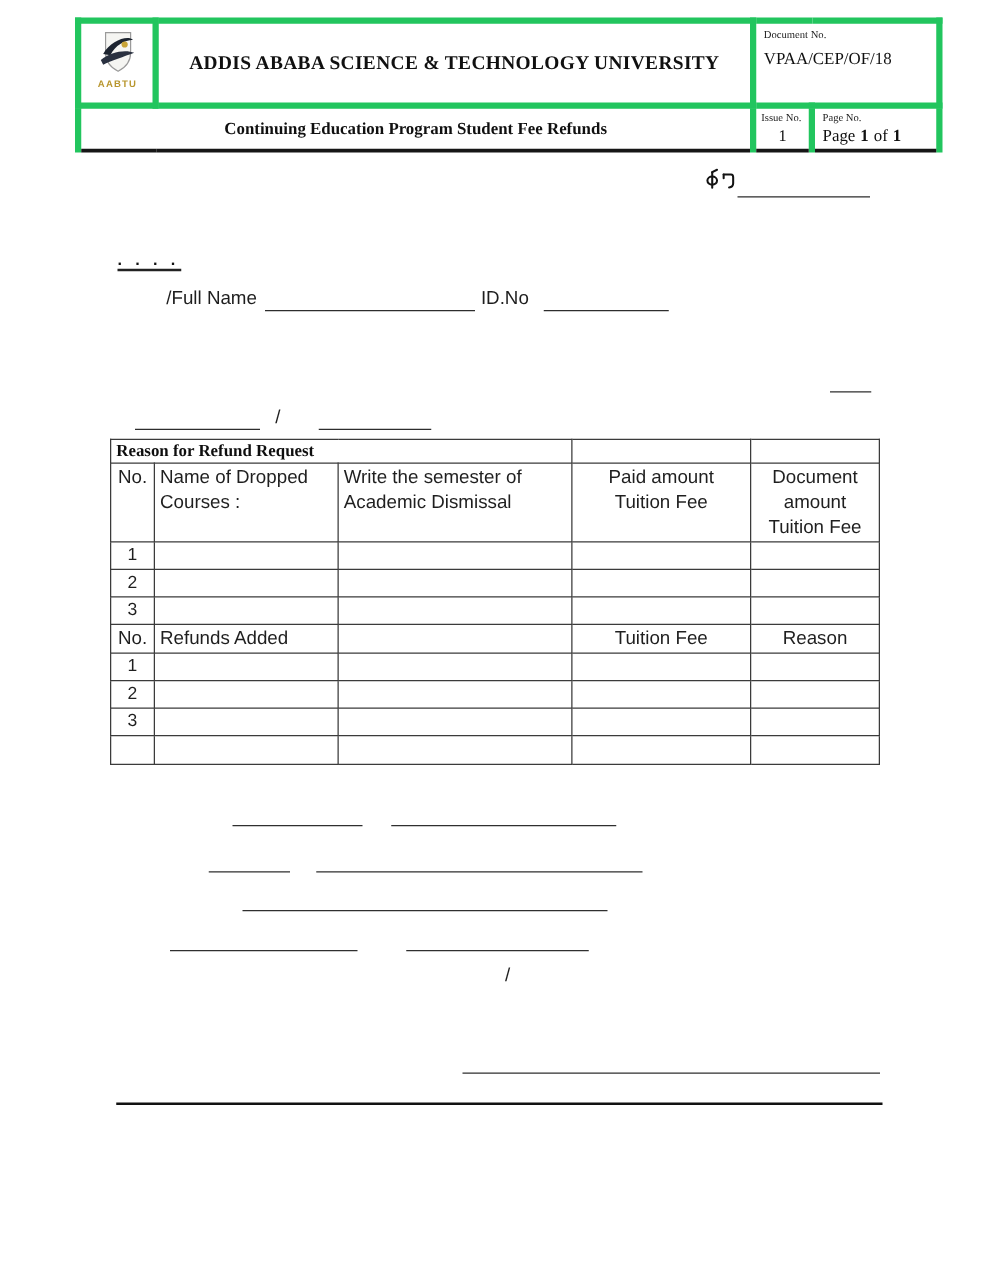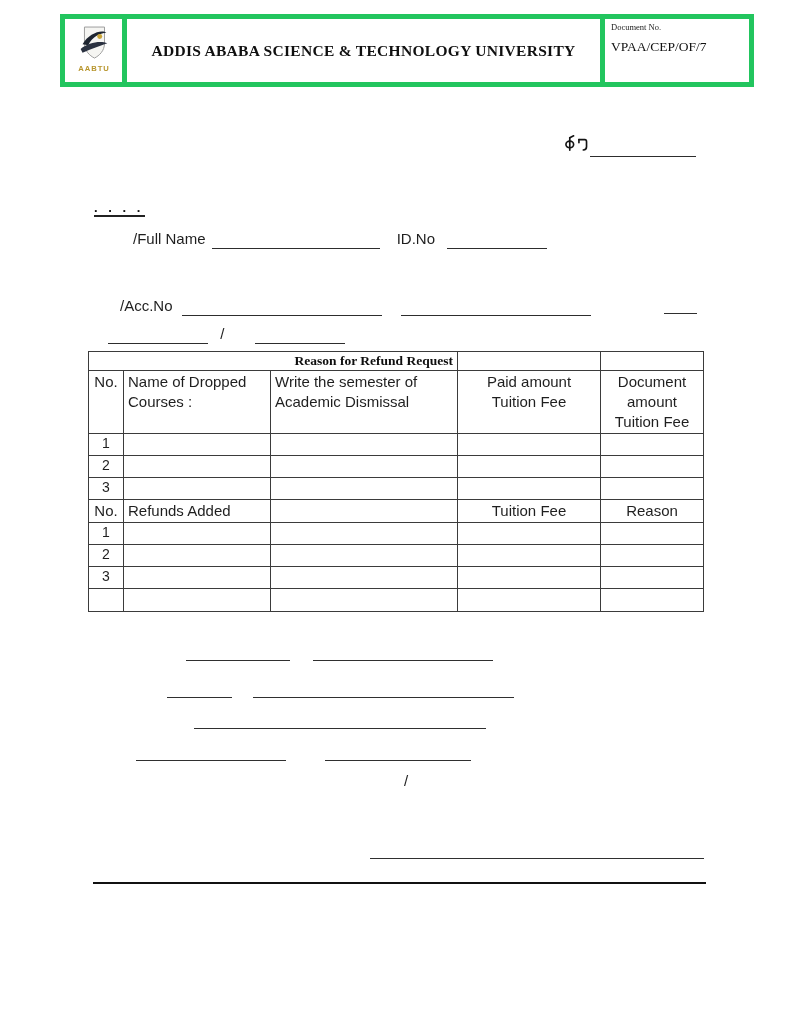--- a/index.html
+++ b/index.html
@@ -53,21 +53,21 @@
 
   
   table.t {
     position:absolute; left:88px; top:351px;
     border-collapse:collapse; table-layout:fixed; width:615px;
     border:1.5px solid #333; font-size:15px; color:#1f1f1f;
   }
   table.t td { border:1px solid #3b3b3b; padding:1px 4px; vertical-align:top; overflow:hidden; }
   td.t-title {
     font-family:"Liberation Serif", serif; font-weight:bold; font-size:13.5px;
-    text-align:right; padding-left:165px; vertical-align:middle; color:#0e0e0e;
+    text-align:left; padding-left:165px; vertical-align:middle; color:#0e0e0e;
   }
   .cnum { text-align:center; font-size:14px; }
   .chead { line-height:20px; }
   .ccenter { text-align:center; line-height:20px; }
 
   
   .footer {
     position:absolute; left:0; right:0; top:950px; text-align:center;
     font-family:"Liberation Serif", serif; font-size:17.5px; letter-spacing:.4px; color:#141414;
   }
@@ -92,21 +92,37 @@
           <path d="M12 3 h21 v17 c0 8 -5.5 13 -10.5 15.5 C17.5 33 12 28 12 20 Z" fill="#f5f5f2" stroke="#9a9a9a" stroke-width="1"></path>
           <path d="M10 21 C16 10, 30 5, 35 9 C28 9.5, 20 13.5, 16 22 Z" fill="#1d2430"></path>
           <path d="M8 26 C16 19, 29 17, 36 20 C28 23, 16 27, 10 30 Z" fill="#2a3140"></path>
           <circle cx="28" cy="13" r="2.6" fill="#c9a437"></circle>
           <text x="22" y="49" text-anchor="middle" font-size="8" font-weight="bold" fill="#b8962e" letter-spacing="1">AABTU</text>
         </svg>
       </td>
       <td class="uni-cell">ADDIS ABABA SCIENCE &amp; TECHNOLOGY UNIVERSITY</td>
       <td class="docno-cell" colspan="2">
         <div class="tiny-label">Document No.</div>
-        <div class="docno-val">VPAA/CEP/OF/7</div>
+        <div class="docno-val">VPAA/CEP/OF/18</div>
+      </td>
+    </tr>
+    <tr class="hr2" style="height:36px">
+      <td class="formtitle-cell" colspan="2">Continuing Education Program Student Fee Refunds</td>
+      <td class="issue-cell">
+        <div class="tiny-label">Issue No.</div>
+        <div class="issue-val">1</div>
+      </td>
+      <td class="page-cell">
+        <div class="tiny-label">Page No.</div>
+        <div class="page-val">
+          <span>Page</span>
+              <b>1</b>
+              <span>of</span>
+              <b>1</b>
+        </div>
       </td>
     </tr>
   </tbody>
     </table>
 
   <div class="dateline">
     <span aria-label="ቀን">
       <svg width="26" height="19" viewBox="0 0 27 19">
         <g stroke="#131313" stroke-width="1.7" fill="none" stroke-linecap="round">
           <line x1="6" y1="3.5" x2="6" y2="16.5"></line>
@@ -117,30 +133,25 @@
         </g>
       </svg>
     </span>
     <span class="bl" style="width:106px"></span>
   </div>
 
   <div class="dots">. . . .</div>
 
   <div class="frow" style="left:133px; top:229px">
     <span>/Full Name</span>
-    <span class="bl" style="width:168px; margin-left:2px"></span><span style="margin-left:17px">ID.No</span>
+    <span class="bl" style="width:168px; margin-left:2px"></span><span style="margin-left:5px">ID.No</span>
     <span class="bl" style="width:100px; margin-left:8px"></span>
   </div>
 
 
-  <div class="frow" style="left:120px; top:296px">
-    <span>/Acc.No</span>
-    <span class="bl" style="width:200px; margin-left:5px"></span>
-    <span class="bl" style="width:190px; margin-left:15px"></span>
-  </div>
   <div class="lineabs" style="left:664px; top:313px; width:33px"></div>
 
   <div class="frow" style="left:108px; top:324px">
     <span class="bl" style="width:100px"></span>
     <span style="margin:0 26px 0 8px">/</span>
     <span class="bl" style="width:90px"></span>
   </div>
 
   <table class="t">
     <colgroup>

